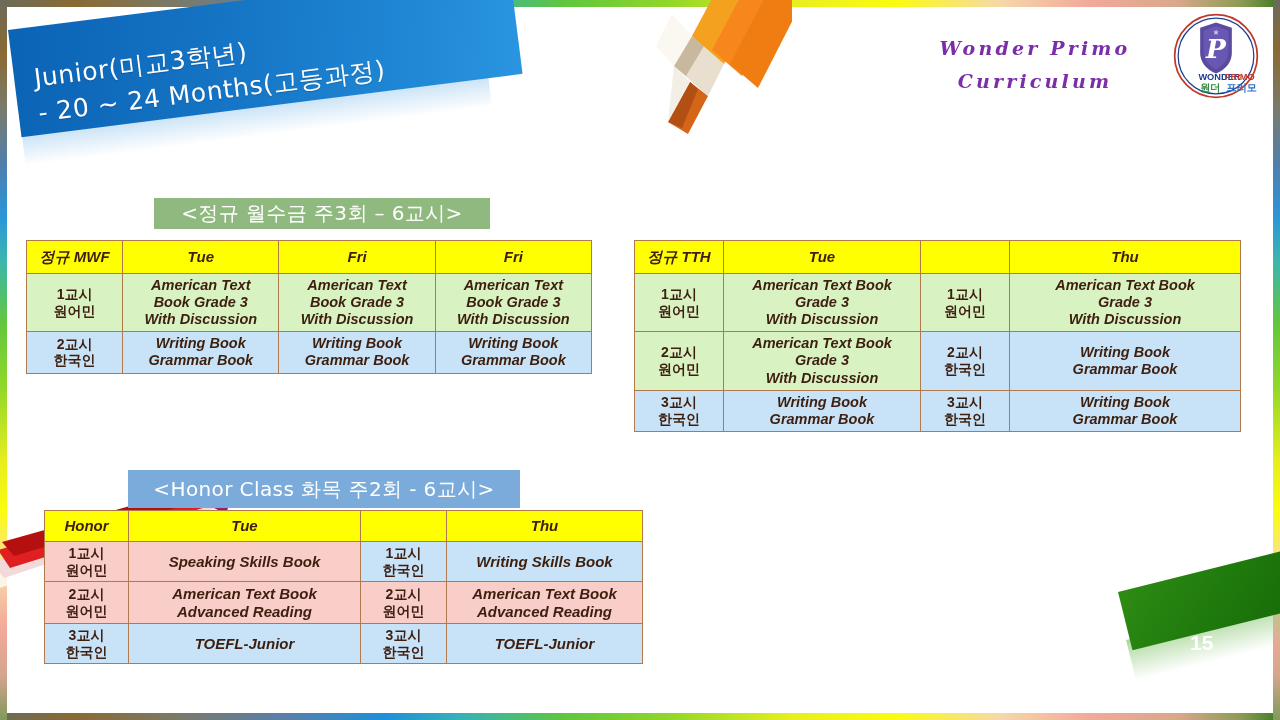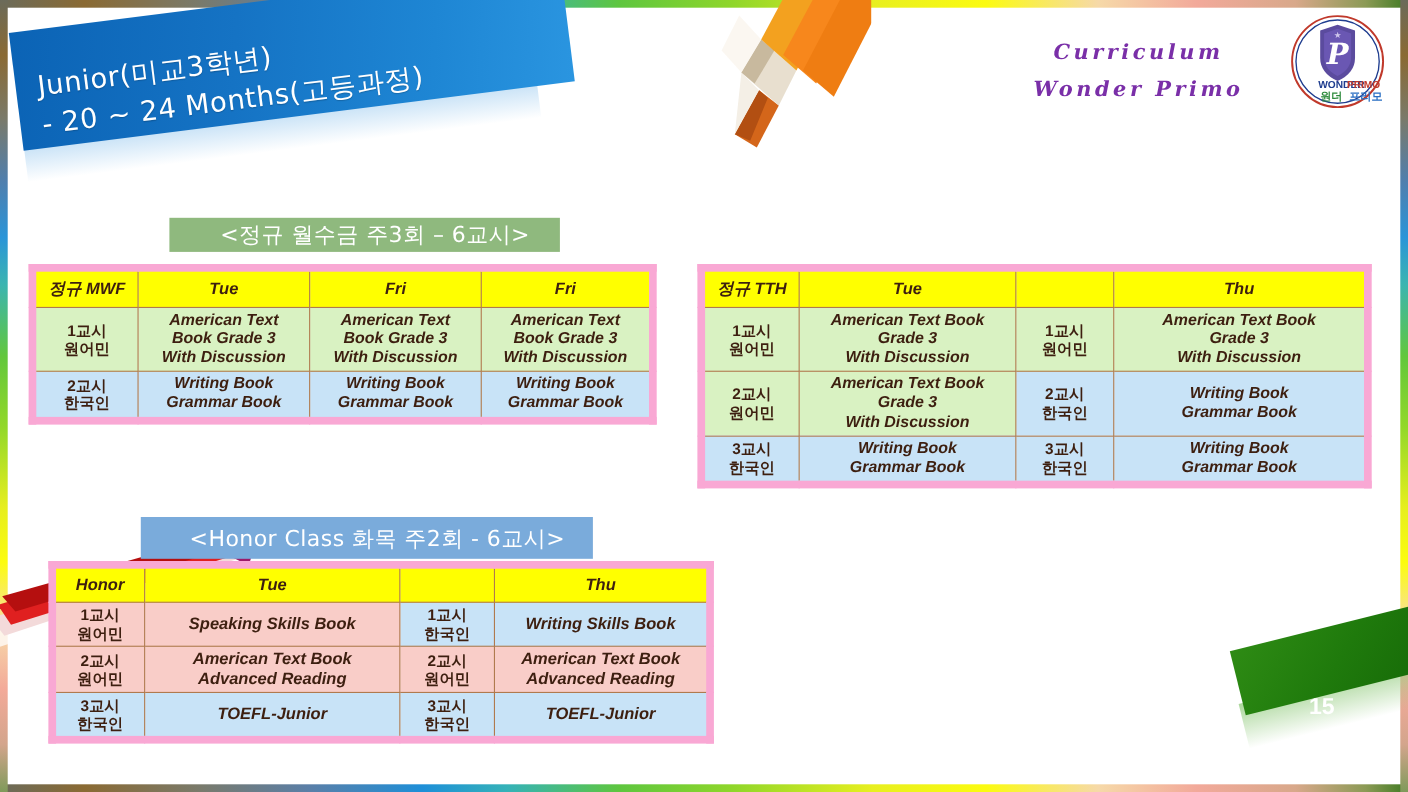--- a/index.html
+++ b/index.html
@@ -84,31 +84,31 @@
     position:absolute; left:1190px; top:631px; z-index:5;
     color:#ffffff; font-size:21px; font-weight:700;
   }
 
   
   .section-chip {
     position:absolute; z-index:3;
     color:#ffffff; font-size:20px; font-weight:400;
     font-family:"DejaVu Sans", sans-serif;
     display:flex; align-items:center; justify-content:center;
-    letter-spacing:.4px; white-space:nowrap;padding-left:19px;
+    letter-spacing:.4px; white-space:nowrap;
   }
   #chip-mwf   { left:154px; top:198px; width:336px; height:31px; background:#8fb97e; }
   #chip-tth   { left:788px; top:198px; width:332px; height:31px; background:#cf8f8a; }
   #chip-honor { left:128px; top:470px; width:392px; height:38px; background:#7aabdb; }
 
   
   .sched {
     position:absolute; z-index:4;
     border-collapse:collapse; table-layout:fixed;
-    border:7px solid #f9a8d4;
+    border:1px solid #f9a8d4;
   }
   .sched td {
     border:1px solid #b07a4e;
     text-align:center; vertical-align:middle;
     font-weight:700; color:#3d1f10;
     font-family:"Liberation Sans", sans-serif;
     padding:3px 2px; line-height:1.18;
   }
   .hdr { background:#ffff00; font-style:italic; font-size:15px; height:26px; }
   .hdr.blank { font-style:normal; }
@@ -171,22 +171,22 @@
     <polygon points="14,58 220,0 228,12 26,72" fill="#b50f0f"></polygon>
     <polygon points="198,10 248,0 238,30" fill="#9c1b6b"></polygon>
   </svg>
 
   <div id="title-shadow"></div>
   <div id="title-banner"></div>
   <div id="title-text"><span>Junior(미교3학년)</span>
 <span>- 20 ~ 24 Months(고등과정)</span></div>
 
   <div id="brand-text">
+    <div>Wonder Primo</div>
     <div>Curriculum</div>
-    <div>Wonder Primo</div>
   </div>
 
   <svg id="brand-logo" viewBox="0 0 100 100">
     <circle cx="50" cy="50" r="47" fill="#ffffff" stroke="#c0392b" stroke-width="2"></circle>
     <circle cx="50" cy="50" r="43" fill="#ffffff" stroke="#1f3d8f" stroke-width="1.4"></circle>
     <path d="M32 18 L50 12 L68 18 L68 46 Q68 62 50 70 Q32 62 32 46 Z" fill="#5b4b9e"></path>
     <path d="M36 21 L50 16 L64 21 L64 45 Q64 58 50 65 Q36 58 36 45 Z" fill="#6a57b3"></path>
     <text x="50" y="52" text-anchor="middle" font-family="DejaVu Serif, serif" font-style="italic" font-size="30" font-weight="700" fill="#ffffff">P</text>
     <text x="50" y="26" text-anchor="middle" font-family="DejaVu Serif, serif" font-size="9" fill="#cfc6ec">★</text>
     <text x="30" y="77" font-family="Liberation Sans, sans-serif" font-size="10.5" font-weight="700" fill="#1f3d8f">WONDER</text>

